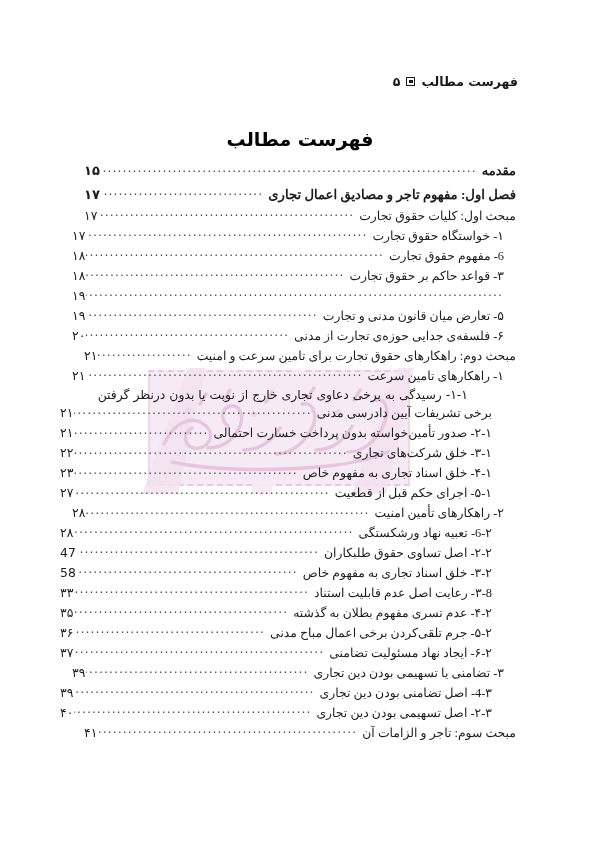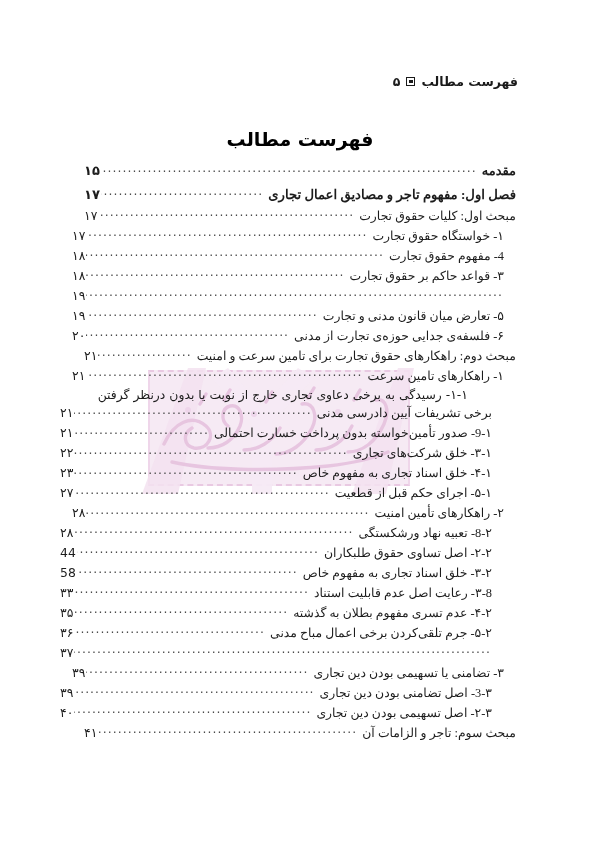--- a/index.html
+++ b/index.html
@@ -241,21 +241,21 @@
         <span class="txt">مبحث اول: کلیات حقوق تجارت</span>
         <span class="leader"></span>
         <span class="pg">۱۷</span>
       </div>
       <div class="toc-row lvl-2">
         <span class="txt">۱- خواستگاه حقوق تجارت</span>
         <span class="leader"></span>
         <span class="pg">۱۷</span>
       </div>
       <div class="toc-row lvl-2">
-        <span class="txt">4- مفهوم حقوق تجارت</span>
+        <span class="txt">6- مفهوم حقوق تجارت</span>
         <span class="leader"></span>
         <span class="pg">۱۸</span>
       </div>
       <div class="toc-row lvl-2">
         <span class="txt">۳- قواعد حاکم بر حقوق تجارت</span>
         <span class="leader"></span>
         <span class="pg">۱۸</span>
       </div>
       <div class="toc-row lvl-2">
         <span class="leader"></span>
@@ -283,21 +283,21 @@
       </div>
       <div class="toc-row lvl-3 wrap">
         <span class="wrap-line1">۱-۱- رسیدگی به برخی دعاوی تجاری خارج از نوبت یا بدون درنظر گرفتن</span>
         <span class="wrap-line2">
           <span class="txt">برخی تشریفات آیین دادرسی مدنی</span>
           <span class="leader"></span>
           <span class="pg">۲۱</span>
         </span>
       </div>
       <div class="toc-row lvl-3">
-        <span class="txt">9-۱- صدور تأمین‌خواسته بدون پرداخت خسارت احتمالی</span>
+        <span class="txt">۲-۱- صدور تأمین‌خواسته بدون پرداخت خسارت احتمالی</span>
         <span class="leader"></span>
         <span class="pg">۲۱</span>
       </div>
       <div class="toc-row lvl-3">
         <span class="txt">۳-۱- خلق شرکت‌های تجاری</span>
         <span class="leader"></span>
         <span class="pg">۲۲</span>
       </div>
       <div class="toc-row lvl-3">
         <span class="txt">۴-۱- خلق اسناد تجاری به مفهوم خاص</span>
@@ -308,28 +308,28 @@
         <span class="txt">۵-۱- اجرای حکم قبل از قطعیت</span>
         <span class="leader"></span>
         <span class="pg">۲۷</span>
       </div>
       <div class="toc-row lvl-2">
         <span class="txt">۲- راهکارهای تأمین امنیت</span>
         <span class="leader"></span>
         <span class="pg">۲۸</span>
       </div>
       <div class="toc-row lvl-3">
-        <span class="txt">8-۲- تعبیه نهاد ورشکستگی</span>
+        <span class="txt">6-۲- تعبیه نهاد ورشکستگی</span>
         <span class="leader"></span>
         <span class="pg">۲۸</span>
       </div>
       <div class="toc-row lvl-3">
         <span class="txt">۲-۲- اصل تساوی حقوق طلبکاران</span>
         <span class="leader"></span>
-        <span class="pg">44</span>
+        <span class="pg">47</span>
       </div>
       <div class="toc-row lvl-3">
         <span class="txt">۳-۲- خلق اسناد تجاری به مفهوم خاص</span>
         <span class="leader"></span>
         <span class="pg">58</span>
       </div>
       <div class="toc-row lvl-3">
         <span class="txt">۳-8- رعایت اصل عدم قابلیت استناد</span>
         <span class="leader"></span>
         <span class="pg">۳۳</span>
@@ -338,30 +338,31 @@
         <span class="txt">۴-۲- عدم تسری مفهوم بطلان به گذشته</span>
         <span class="leader"></span>
         <span class="pg">۳۵</span>
       </div>
       <div class="toc-row lvl-3">
         <span class="txt">۵-۲- جرم تلقی‌کردن برخی اعمال مباح مدنی</span>
         <span class="leader"></span>
         <span class="pg">۳۶</span>
       </div>
       <div class="toc-row lvl-3">
+        <span class="txt">۶-۲- ایجاد نهاد مسئولیت تضامنی</span>
         <span class="leader"></span>
         <span class="pg">۳۷</span>
       </div>
       <div class="toc-row lvl-2">
         <span class="txt">۳- تضامنی یا تسهیمی بودن دین تجاری</span>
         <span class="leader"></span>
         <span class="pg">۳۹</span>
       </div>
       <div class="toc-row lvl-3">
-        <span class="txt">3-۳- اصل تضامنی بودن دین تجاری</span>
+        <span class="txt">4-۳- اصل تضامنی بودن دین تجاری</span>
         <span class="leader"></span>
         <span class="pg">۳۹</span>
       </div>
       <div class="toc-row lvl-3">
         <span class="txt">۲-۳- اصل تسهیمی بودن دین تجاری</span>
         <span class="leader"></span>
         <span class="pg">۴۰</span>
       </div>
       <div class="toc-row lvl-1">
         <span class="txt">مبحث سوم: تاجر و الزامات آن</span>

